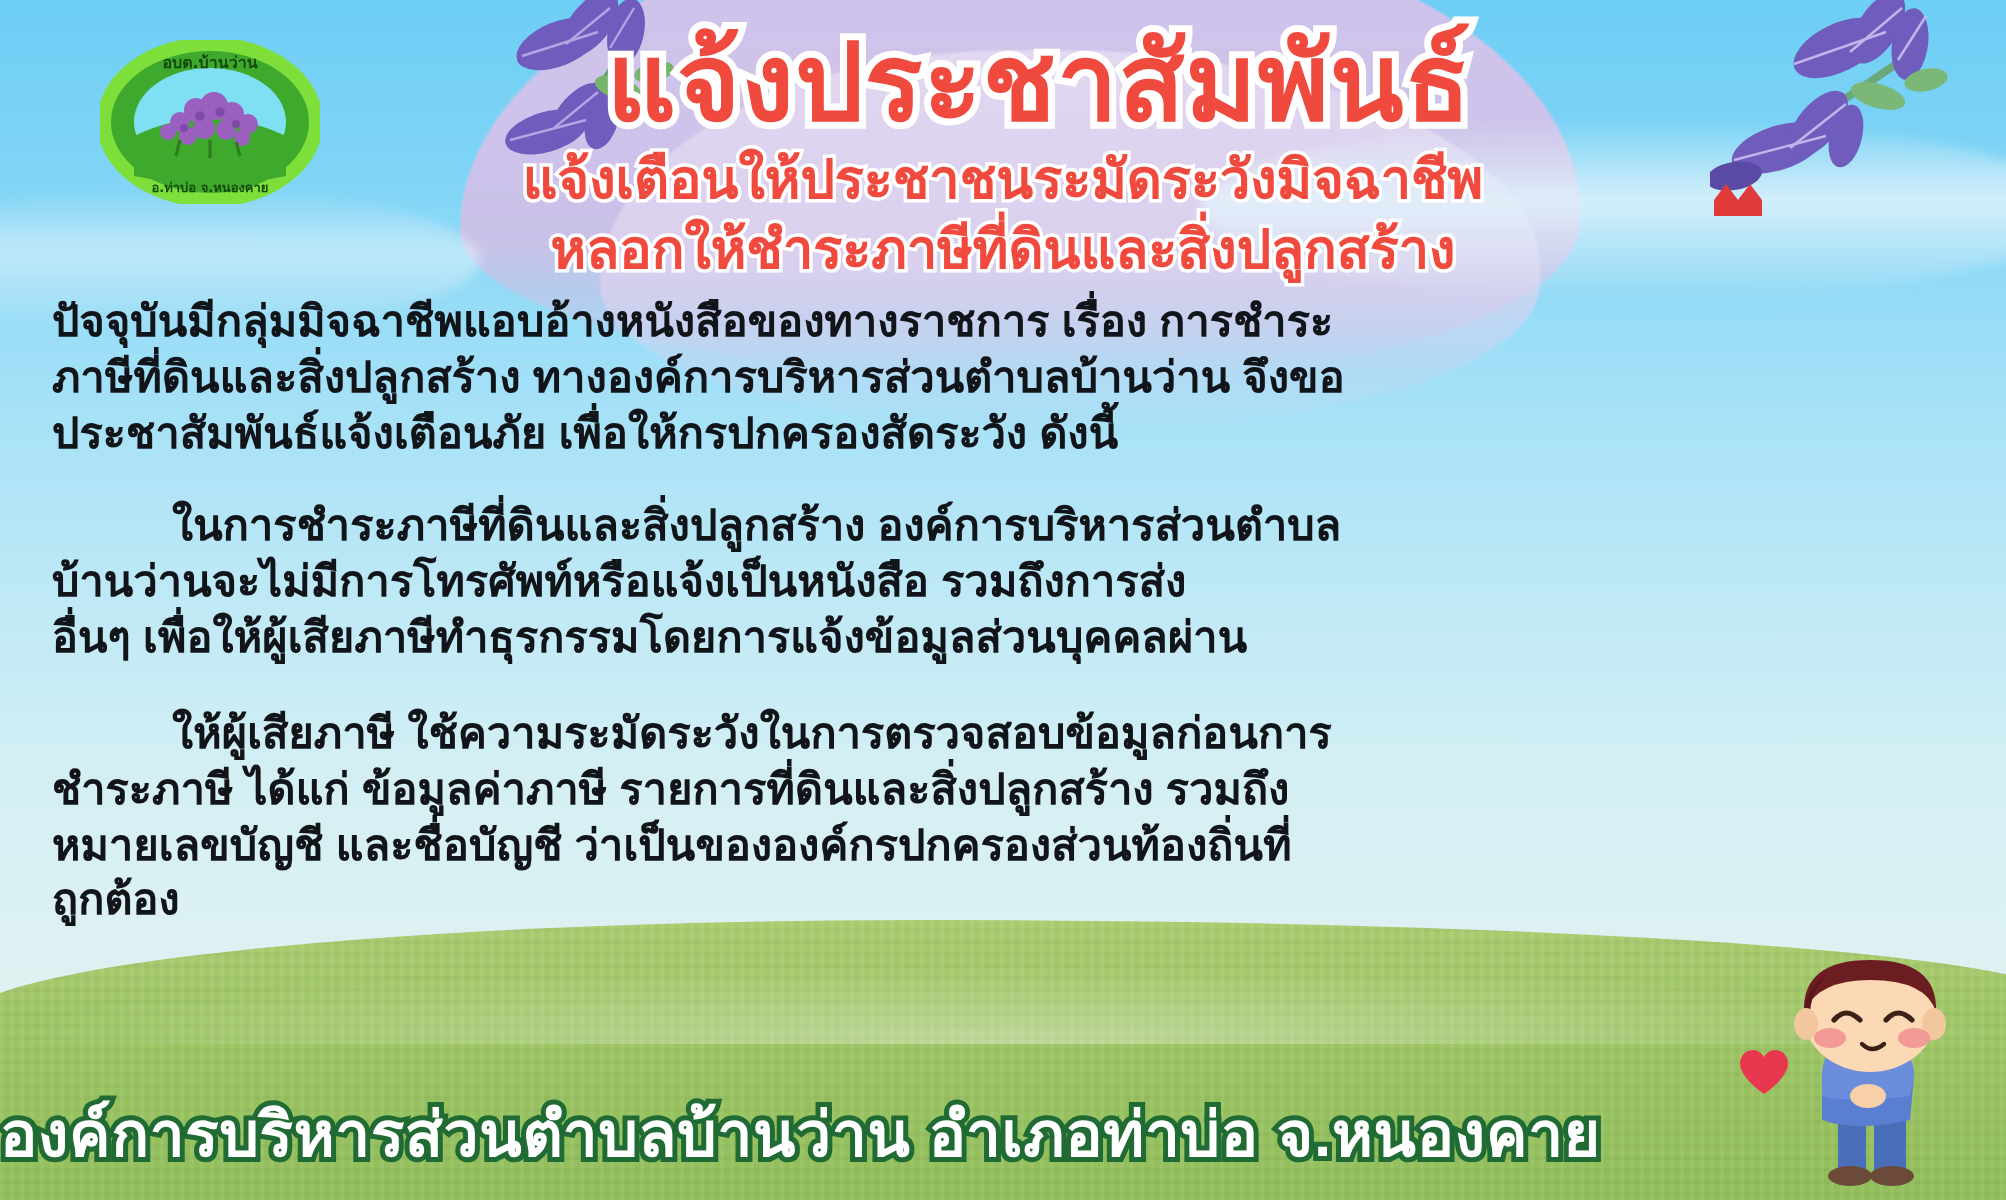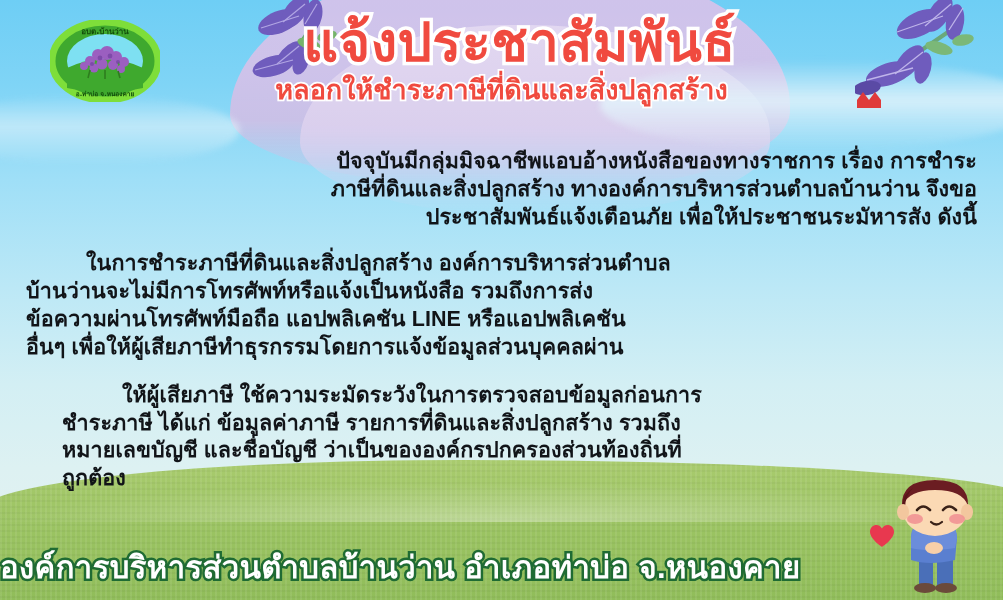--- a/index.html
+++ b/index.html
@@ -139,23 +139,23 @@
     font-size: 21.5px;
     font-weight: bold;
     color: #111418;
     line-height: 1.30;
     letter-spacing: .1px;
   }
   .para.center { text-align: center; }
   .para.center .ln { display: block; }
   .para.block .ln { display: block; }
   .para .indent { display: inline-block; width: 60px; }
-  .para.p1 { text-align: right; margin-bottom: 18px; }
+  .para.p1 { text-align: left; margin-bottom: 18px; }
   .para.p2 { margin-top: 4px; margin-bottom: 20px; }
-  .para.p3 { margin-top: 4px; margin-left: 36px; }
+  .para.p3 { margin-top: 4px; }
 
   
   .footer {
     position: absolute;
     left: 0; right: 0;
     bottom: 14px;
     z-index: 7;
   }
   .footer-text {
     display: inline-block;
@@ -275,36 +275,36 @@
       </g>
       <g fill="#e03a3a">
         <path d="M2 104 L8 96 L14 104 L20 96 L26 104 L26 112 L2 112 Z"></path>
       </g>
     </svg>
   </div>
 
   <div class="title-block">
     <h1 class="title-main">แจ้งประชาสัมพันธ์</h1>
     <div class="title-sub">
+      <span>แจ้งเตือนให้ประชาชนระมัดระวังมิจฉาชีพ</span>
       <span>หลอกให้ชำระภาษีที่ดินและสิ่งปลูกสร้าง</span>
     </div>
   </div>
 
   <div class="body-wrap">
 
     <p class="para p1 center">
       <span class="ln">ปัจจุบันมีกลุ่มมิจฉาชีพแอบอ้างหนังสือของทางราชการ เรื่อง การชำระ</span>
       <span class="ln">ภาษีที่ดินและสิ่งปลูกสร้าง ทางองค์การบริหารส่วนตำบลบ้านว่าน จึงขอ</span>
-      <span class="ln">ประชาสัมพันธ์แจ้งเตือนภัย เพื่อให้ประชาชนระมัหารสัง ดังนี้</span>
+      <span class="ln">ประชาสัมพันธ์แจ้งเตือนภัย เพื่อให้กรปกครองสัดระวัง ดังนี้</span>
     </p>
 
     <p class="para p2 block">
       <span class="ln"><span class="indent"></span><span>ในการชำระภาษีที่ดินและสิ่งปลูกสร้าง องค์การบริหารส่วนตำบล</span></span>
       <span class="ln">บ้านว่านจะไม่มีการโทรศัพท์หรือแจ้งเป็นหนังสือ รวมถึงการส่ง</span>
-      <span class="ln">ข้อความผ่านโทรศัพท์มือถือ แอปพลิเคชัน LINE หรือแอปพลิเคชัน</span>
       <span class="ln">อื่นๆ เพื่อให้ผู้เสียภาษีทำธุรกรรมโดยการแจ้งข้อมูลส่วนบุคคลผ่าน</span>
     </p>
 
     <p class="para p3 block">
       <span class="ln"><span class="indent"></span><span>ให้ผู้เสียภาษี ใช้ความระมัดระวังในการตรวจสอบข้อมูลก่อนการ</span></span>
       <span class="ln">ชำระภาษี ได้แก่ ข้อมูลค่าภาษี รายการที่ดินและสิ่งปลูกสร้าง รวมถึง</span>
       <span class="ln">หมายเลขบัญชี และชื่อบัญชี ว่าเป็นขององค์กรปกครองส่วนท้องถิ่นที่</span>
       <span class="ln">ถูกต้อง</span>
     </p>
   </div>

